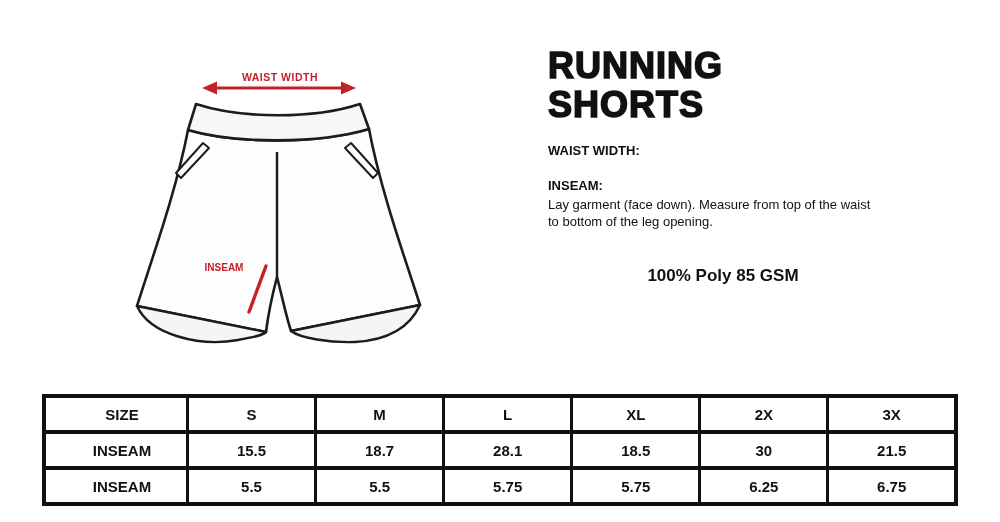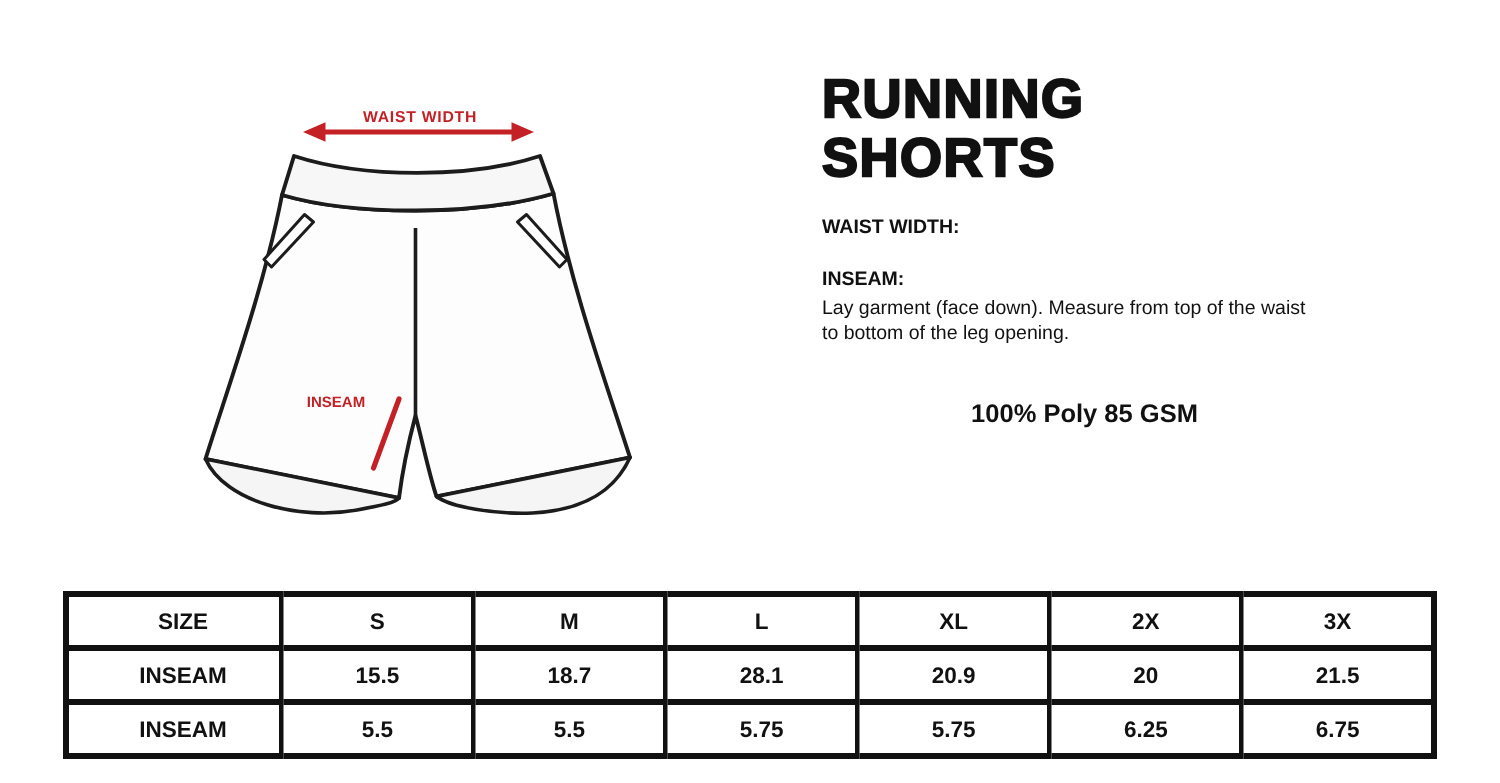--- a/index.html
+++ b/index.html
@@ -87,22 +87,22 @@
       <th>L</th>
       <th>XL</th>
       <th>2X</th>
       <th>3X</th>
     </tr>
     <tr>
       <td class="lbl">INSEAM</td>
       <td>15.5</td>
       <td>18.7</td>
       <td>28.1</td>
-      <td>20.9</td>
-      <td>20</td>
+      <td>18.5</td>
+      <td>30</td>
       <td>21.5</td>
     </tr>
     <tr>
       <td class="lbl">INSEAM</td>
       <td>5.5</td>
       <td>5.5</td>
       <td>5.75</td>
       <td>5.75</td>
       <td>6.25</td>
       <td>6.75</td>

